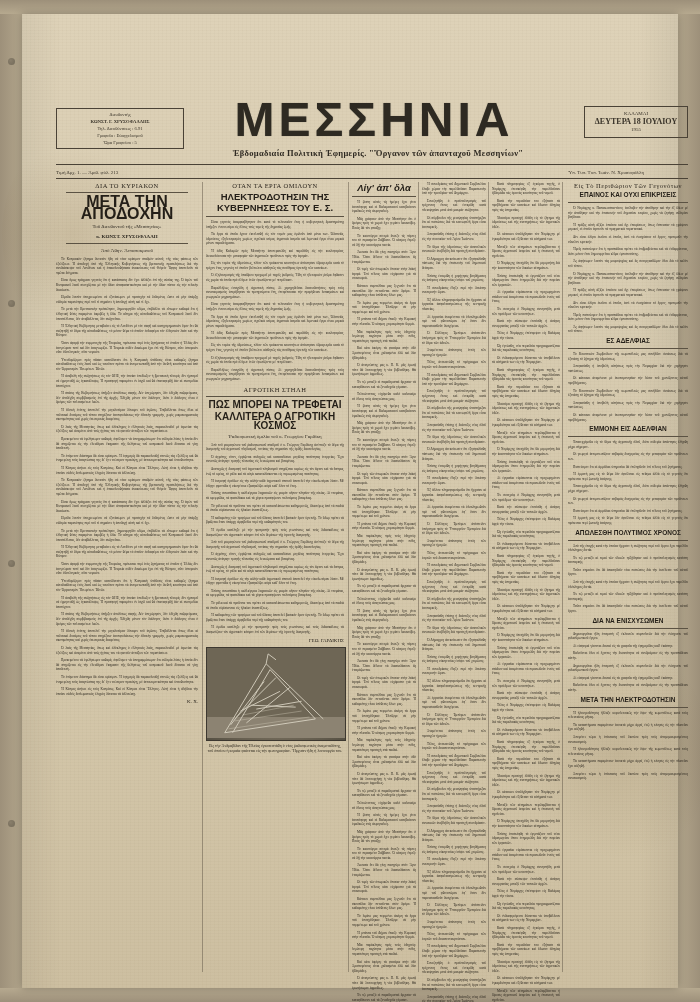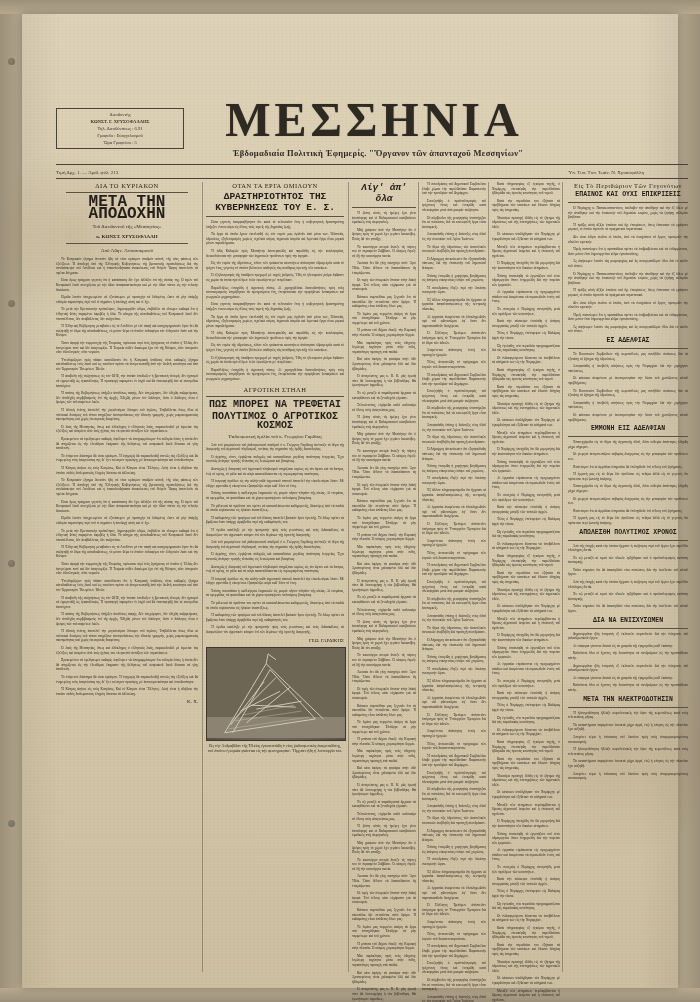--- a/index.html
+++ b/index.html
@@ -29,21 +29,21 @@
       repeating-linear-gradient(0deg, rgba(120,100,70,0.045) 0px, rgba(120,100,70,0.045) 1px, rgba(0,0,0,0) 1px, rgba(0,0,0,0) 3px),
       repeating-linear-gradient(90deg, rgba(120,100,70,0.035) 0px, rgba(120,100,70,0.035) 1px, rgba(0,0,0,0) 1px, rgba(0,0,0,0) 4px);
     opacity:.7;
   }
   .stain{position:absolute;border-radius:50%;pointer-events:none;}
 
   
   .masthead{position:absolute;left:34px;top:86px;width:632px;height:68px;}
   .mast-title{
     position:absolute;left:148px;top:-8px;width:340px;text-align:center;
-    font-family:Liberation Serif, serif;
+    font-family:Liberation Sans, sans-serif;
     font-size:48px;letter-spacing:4px;font-weight:bold;color:#2e2a22;
     text-shadow:0 0 1px rgba(0,0,0,.4);
   }
   .mast-left{
     position:absolute;left:0;top:8px;width:128px;font-size:4.6px;line-height:7px;color:#3a342a;text-align:center;
   }
   .mast-left .box{border:1px solid #4a4236;padding:2px 3px;}
   .mast-left .ln{display:block;white-space:nowrap;}
   .mast-right{
     position:absolute;right:0;top:6px;width:104px;font-size:5px;line-height:8px;color:#3a342a;text-align:center;
@@ -64,21 +64,21 @@
   .c1{left:0;width:142px;}
   .c2{left:150px;width:138px;}
   .c3{left:296px;width:64px;}
   .c4{left:366px;width:64px;}
   .c5{left:436px;width:68px;}
   .c6{left:512px;width:120px;}
   .vline{position:absolute;top:0;bottom:0;border-left:1px solid #6b6151;opacity:.55;}
 
   h2.head{
     margin:0 0 3px 0;text-align:center;font-weight:bold;color:#241f18;
-    font-family:Liberation Mono, monospace;
+    font-family:Liberation Sans, sans-serif;
   }
   .kicker{font-size:6.5px;letter-spacing:.5px;text-align:center;color:#2c261e;margin-bottom:2px;}
   .h-lg{font-size:16px;line-height:12px;}
   .h-md{font-size:9.5px;line-height:11px;}
   .h-sm{font-size:10px;line-height:9px;}
   .h-xs{font-size:6.5px;line-height:8px;}
   .byline{font-size:5px;text-align:center;color:#2f2a22;line-height:7px;margin:2px 0 3px;}
   .hr-s{border-top:1px solid #5b5243;margin:3px 10px;}
   .hr-f{border-top:1px solid #5b5243;margin:3px 0;}
 
@@ -136,20 +136,27 @@
           <span class="ln">Διευθυντὴς</span>
           <span class="ln" style="font-weight:bold">ΚΩΝΣΤ. Γ. ΧΡΥΣΟΦΑΛΛΗΣ</span>
           <span class="ln">Τηλ. Διευθύνσεως : 6.91</span>
           <span class="ln">Γραφεῖα : Εὐαγγελισμοῦ</span>
           <span class="ln">Ὥρα  Γραφείου : 5</span>
         </div>
       </div>
 
       <div class="mast-title">ΜΕΣΣΗΝΙΑ</div>
 
+      <div class="mast-right">
+        <div class="box">
+          <div>ΚΑΛΑΜΑΙ</div>
+          <div class="big">ΔΕΥΤΕΡΑ 18 ΙΟΥΛΙΟΥ</div>
+          <div>1955</div>
+        </div>
+      </div>
 
       <div class="mast-sub">Ἑβδομαδιαία Πολιτικὴ Ἐφημερίς. "Ὄργανον τῶν ἁπανταχοῦ Μεσσηνίων"</div>
     </div>
 
     <div class="mast-issue">Τιμὴ Δρχ. 1. — Ἀριθ. φύλ. 213</div>
     <div class="mast-printer">Ὑπ. Τυπ. Τυπ. Ἰωάν. Ν. Χρυσοφάλλη</div>
     <div class="rule" style="top:150px"></div>
     <div class="rule" style="top:164px"></div>
 
     <div class="cols">
@@ -195,40 +202,40 @@
             <p class="body p">Ὁ λαὸς τῆς Μεσσηνίας, ὅπως καὶ ὁλόκληρος ὁ ἑλληνικὸς λαός, παρακολουθεῖ μὲ ἀγωνίαν τὰς ἐξελίξεις καὶ ἀναμένει ἀπὸ τοὺς ἡγέτας του νὰ φανοῦν ἀντάξιοι τῶν περιστάσεων.</p>
             <p class="body p">Προκειμένου νὰ ὁμιλήσωμεν καθαρά, ὀφείλομεν νὰ ὑπογραμμίσωμεν ὅτι οὐδεμία λύσις ἡ ὁποία δὲν θὰ στηρίζεται εἰς τὴν ἐλευθέραν ἔκφρασιν τῆς θελήσεως τοῦ κυπριακοῦ λαοῦ δύναται νὰ γίνῃ ἀποδεκτή.</p>
             <p class="body p">Τὸ ἐπόμενον διάστημα θὰ εἶναι κρίσιμον. Ἡ ἐφημερὶς θὰ παρακολουθῇ στενῶς τὰς ἐξελίξεις καὶ θὰ ἐνημερώνῃ τοὺς ἀναγνώστας της δι' ὅ,τι νεώτερον προκύψῃ, μὲ ἀντικειμενικότητα καὶ ὑπευθυνότητα.</p>
             <p class="body p">Ἡ Κύπρος ἀνήκει εἰς τοὺς Κυπρίους. Καὶ οἱ Κύπριοι εἶναι Ἕλληνες. Αὐτὴ εἶναι ἡ ἀλήθεια τὴν ὁποίαν οὐδεὶς διπλωματικὸς ἑλιγμὸς δύναται νὰ ἀλλοιώσῃ.</p>
           </div>
         <div class="sig">Κ. Χ.</div>
       </div>
 
       <div class="col c2">
         <div class="kicker">ΟΤΑΝ ΤΑ ΕΡΓΑ ΟΜΙΛΟΥΝ</div>
-        <h2 class="head h-md">ΔΡΑΣΤΗΡΙΟΤΗΤΟΣ ΤΗΣ ΚΥΒΕΡΝΗΣΕΩΣ ΤΟΥ Ε. Σ.</h2>
+        <h2 class="head h-md">ΗΛΕΚΤΡΟΔΟΤΗΣΙΝ ΤΗΣ ΚΥΒΕΡΝΗΣΕΩΣ ΤΟΥ Ε. Σ.</h2>
         <div class="hr-f"></div>
         <div id="c2bodyA">
             <p class="body p">Εἶναι γεγονὸς ἀναμφισβήτητον ὅτι κατὰ τὸ τελευταῖον ἔτος ἡ κυβερνητικὴ δραστηριότης ὑπῆρξεν ἐντονωτέρα εἰς ὅλους τοὺς τομεῖς τῆς δημοσίας ζωῆς.</p>
             <p class="body p">Τὰ ἔργα τὰ ὁποῖα ἔχουν ἐκτελεσθῆ εἰς τὸν νομόν μας ὁμιλοῦν ἀπὸ μόνα των. Ὁδοποιΐα, ὑδρεύσεις, ἐξηλεκτρισμὸς χωρίων, σχολικὰ κτίρια, ἀγροτικὰ ἰατρεῖα καὶ λιμενικὰ ἔργα εἶναι μερικὰ μόνον παραδείγματα.</p>
             <p class="body p">Ἡ ὁδὸς Καλαμῶν πρὸς Μεσσήνην ἀπεπερατώθη καὶ παρεδόθη εἰς τὴν κυκλοφορίαν, διευκολύνουσα τὴν μεταφορὰν τῶν ἀγροτικῶν προϊόντων πρὸς τὴν ἀγοράν.</p>
             <p class="body p">Εἰς τὸν τομέα τῆς ὑδρεύσεως, πλέον τῶν τριάκοντα κοινοτήτων ἀπέκτησαν ὑδραγωγεῖα κατὰ τὸ τρέχον ἔτος, γεγονὸς τὸ ὁποῖον βελτιώνει αἰσθητῶς τὰς συνθήκας ὑγιεινῆς τῶν κατοίκων.</p>
             <p class="body p">Ὁ ἐξηλεκτρισμὸς τῆς ὑπαίθρου προχωρεῖ μὲ ταχεῖς ῥυθμούς. Ἤδη τὸ ἠλεκτρικὸν ῥεῦμα ἔφθασεν εἰς χωρία τὰ ὁποῖα πρὸ ὀλίγων ἐτῶν ἐφωτίζοντο μὲ πετρέλαιον.</p>
             <p class="body p">Παραλλήλως ἐνισχύθη ἡ ἀγροτικὴ πίστις. Αἱ χορηγηθεῖσαι δανειοδοτήσεις πρὸς τοὺς συνεταιρισμοὺς ὑπερέβησαν τὰ προηγούμενα ἔτη, ἐπιτρέπουσαι τὴν προμήθειαν λιπασμάτων καὶ γεωργικῶν μηχανημάτων.</p>
             <p class="body p">Εἶναι γεγονὸς ἀναμφισβήτητον ὅτι κατὰ τὸ τελευταῖον ἔτος ἡ κυβερνητικὴ δραστηριότης ὑπῆρξεν ἐντονωτέρα εἰς ὅλους τοὺς τομεῖς τῆς δημοσίας ζωῆς.</p>
             <p class="body p">Τὰ ἔργα τὰ ὁποῖα ἔχουν ἐκτελεσθῆ εἰς τὸν νομόν μας ὁμιλοῦν ἀπὸ μόνα των. Ὁδοποιΐα, ὑδρεύσεις, ἐξηλεκτρισμὸς χωρίων, σχολικὰ κτίρια, ἀγροτικὰ ἰατρεῖα καὶ λιμενικὰ ἔργα εἶναι μερικὰ μόνον παραδείγματα.</p>
             <p class="body p">Ἡ ὁδὸς Καλαμῶν πρὸς Μεσσήνην ἀπεπερατώθη καὶ παρεδόθη εἰς τὴν κυκλοφορίαν, διευκολύνουσα τὴν μεταφορὰν τῶν ἀγροτικῶν προϊόντων πρὸς τὴν ἀγοράν.</p>
             <p class="body p">Εἰς τὸν τομέα τῆς ὑδρεύσεως, πλέον τῶν τριάκοντα κοινοτήτων ἀπέκτησαν ὑδραγωγεῖα κατὰ τὸ τρέχον ἔτος, γεγονὸς τὸ ὁποῖον βελτιώνει αἰσθητῶς τὰς συνθήκας ὑγιεινῆς τῶν κατοίκων.</p>
             <p class="body p">Ὁ ἐξηλεκτρισμὸς τῆς ὑπαίθρου προχωρεῖ μὲ ταχεῖς ῥυθμούς. Ἤδη τὸ ἠλεκτρικὸν ῥεῦμα ἔφθασεν εἰς χωρία τὰ ὁποῖα πρὸ ὀλίγων ἐτῶν ἐφωτίζοντο μὲ πετρέλαιον.</p>
             <p class="body p">Παραλλήλως ἐνισχύθη ἡ ἀγροτικὴ πίστις. Αἱ χορηγηθεῖσαι δανειοδοτήσεις πρὸς τοὺς συνεταιρισμοὺς ὑπερέβησαν τὰ προηγούμενα ἔτη, ἐπιτρέπουσαι τὴν προμήθειαν λιπασμάτων καὶ γεωργικῶν μηχανημάτων.</p>
           </div>
         <div class="kicker" style="margin-top:4px">ΑΓΡΟΤΙΚΗ ΣΤΗΛΗ</div>
         <div class="hr-f"></div>
         <h2 class="head h-sm">ΠΩΣ ΜΠΟΡΕΙ ΝΑ ΤΡΕΦΕΤΑΙ</h2>
-        <h2 class="head h-sm">ΠΟΛΥΤΙΜΟΣ Ο ΑΓΡΟΤΙΚΟΣ ΚΟΣΜΟΣ</h2>
+        <h2 class="head h-sm">ΚΑΛΛΙΤΕΡΑ Ο ΑΓΡΟΤΙΚΗ ΚΟΣΜΟΣ</h2>
         <div class="byline">Ῥαδιοφωνικὴ ὁμιλία τοῦ κ. Γεωργίου Γαρδίκη</div>
         <div id="c2bodyB">
             <p class="body p">Ἀπὸ τοῦ μικροφώνου τοῦ ῥαδιοφωνικοῦ σταθμοῦ ὁ κ. Γεώργιος Γαρδίκης ἀνέπτυξε τὸ θέμα τῆς διατροφῆς τοῦ ἀγροτικοῦ πληθυσμοῦ, τονίσας τὴν σημασίαν τῆς ὀρθῆς διαιτολογίας.</p>
             <p class="body p">Ὁ ἀγρότης, εἶπεν, ἐργάζεται σκληρῶς καὶ καταναλίσκει μεγάλας ποσότητας ἐνεργείας. Ἔχει συνεπῶς ἀνάγκην τροφῆς πλουσίας εἰς λευκώματα καὶ βιταμίνας.</p>
             <p class="body p">Δυστυχῶς ἡ διατροφὴ τοῦ ἀγροτικοῦ πληθυσμοῦ στηρίζεται κυρίως εἰς τὸν ἄρτον καὶ τὰ ὄσπρια, ἐνῷ τὸ κρέας, τὸ γάλα καὶ τὰ αὐγὰ καταναλίσκονται εἰς περιωρισμένας ποσότητας.</p>
             <p class="body p">Ἡ ἐκτροφὴ ὀρνίθων εἰς τὴν αὐλὴν κάθε ἀγροτικοῦ σπιτιοῦ ἀποτελεῖ τὴν εὐκολωτέραν λύσιν. Μὲ ὀλίγην φροντίδα ἡ οἰκογένεια ἐξασφαλίζει αὐγὰ καθ' ὅλον τὸ ἔτος.</p>
             <p class="body p">Ἐπίσης συνιστᾶται ἡ καλλιέργεια λαχανικῶν εἰς μικρὸν κῆπον πλησίον τῆς οἰκίας. Αἱ ντομάται, τὰ κρεμμύδια, τὰ φασολάκια καὶ τὰ χόρτα προσφέρουν πολυτίμους βιταμίνας.</p>
             <p class="body p">Τὸ γάλα καὶ τὰ προϊόντα του πρέπει νὰ καταναλίσκωνται καθημερινῶς, ἰδιαιτέρως ἀπὸ τὰ παιδιὰ τὰ ὁποῖα εὑρίσκονται εἰς ἡλικίαν ἀναπτύξεως.</p>
             <p class="body p">Ἡ καθαριότης τῶν τροφίμων καὶ τοῦ ὕδατος ἀποτελεῖ βασικὸν ὅρον ὑγιεινῆς. Τὸ ὕδωρ πρέπει νὰ βράζεται ὅταν ὑπάρχῃ ἀμφιβολία περὶ τῆς καθαρότητός του.</p>
             <p class="body p">Ἡ ὁμιλία κατέληξε μὲ τὴν προτροπὴν πρὸς τοὺς γεωπόνους καὶ τοὺς διδασκάλους νὰ διαφωτίζουν τὸν ἀγροτικὸν κόσμον ἐπὶ τῶν θεμάτων τῆς ὑγιεινῆς διατροφῆς.</p>

